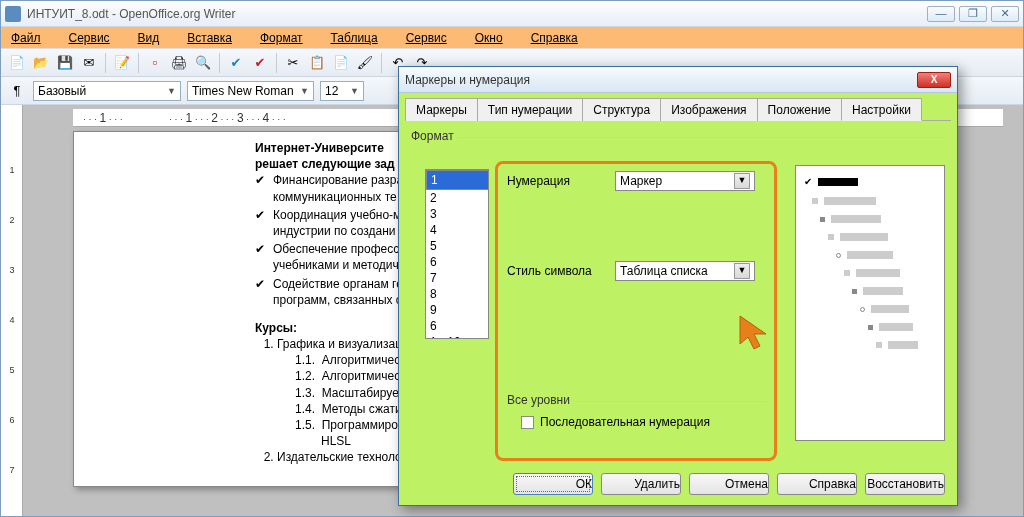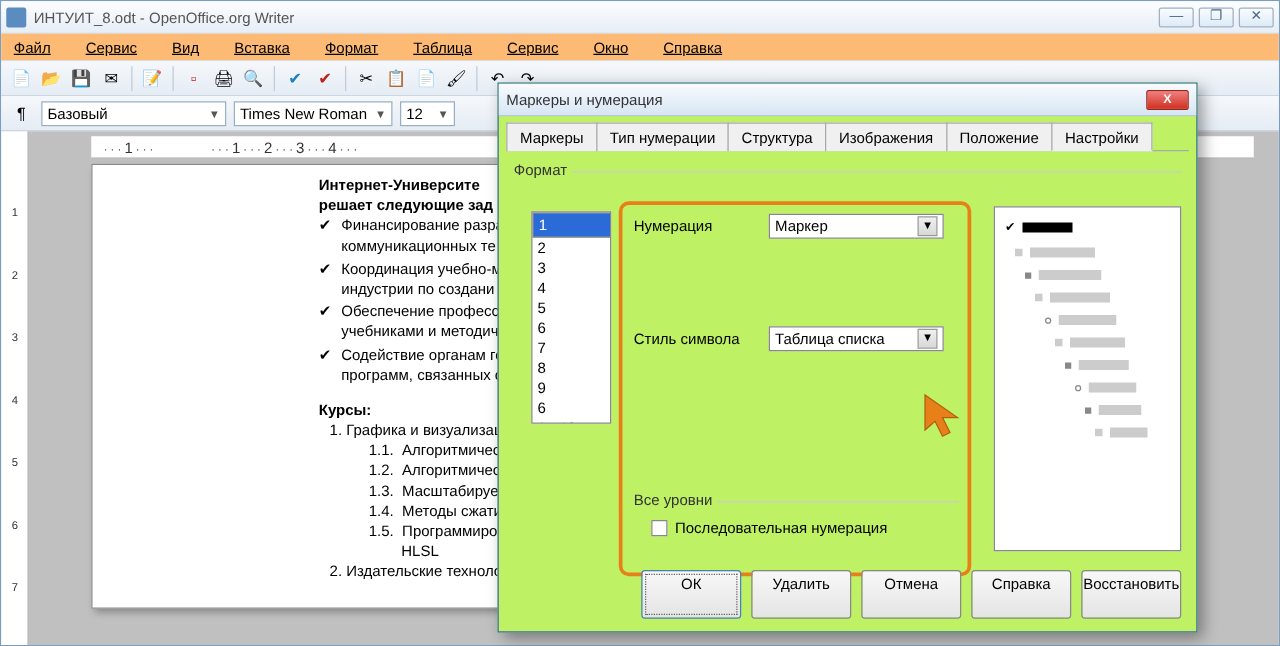--- a/index.html
+++ b/index.html
@@ -54,21 +54,21 @@
 .sel{width:140px;height:20px;border:1px solid #888;background:#fff;display:flex;align-items:center;padding:0 4px;cursor:pointer}
 .sel .arr{margin-left:auto;width:16px;height:16px;background:linear-gradient(#f0f0f0,#d8d8d8);border:1px solid #999;text-align:center;line-height:13px;font-size:9px}
 .btn-dots{width:28px;height:20px;border:1px solid #888;background:linear-gradient(#f8f8f8,#e0e0e0);text-align:center;cursor:pointer;line-height:17px}
 .preview{position:absolute;right:12px;top:44px;width:150px;height:276px;border:1px solid #888;background:#fff;padding:10px 8px}
 .pv-row{display:flex;align-items:center;margin-bottom:10px}
 .pv-bullet{width:6px;height:6px;margin-right:6px;flex-shrink:0}
 .pv-bar{height:8px;background:#ccc}
 .chk{display:flex;align-items:center;gap:6px;cursor:pointer}
 .chk-box{width:13px;height:13px;border:1px solid #888;background:#fff}
 .dlg-btns{position:absolute;bottom:10px;right:12px;display:flex;gap:8px}
-.btn{width:80px;height:39px;border:1px solid #888;background:linear-gradient(#f8f8f8,#e4e4e4);border-radius:3px;text-align:center;line-height:20px;cursor:pointer}
+.btn{width:80px;height:22px;border:1px solid #888;background:linear-gradient(#f8f8f8,#e4e4e4);border-radius:3px;text-align:right;line-height:20px;cursor:pointer}
 .btn.default{border:1px solid #4a80c0;outline:1px dotted #666;outline-offset:-4px}
 .cursor-arrow{position:absolute;left:738px;top:314px;pointer-events:none}
 </style>
 </head>
 <body>
 
 <div class="win">
   <div class="titlebar">
     <div class="app-icon"></div>
     <div class="title">ИНТУИТ_8.odt - OpenOffice.org Writer</div>

